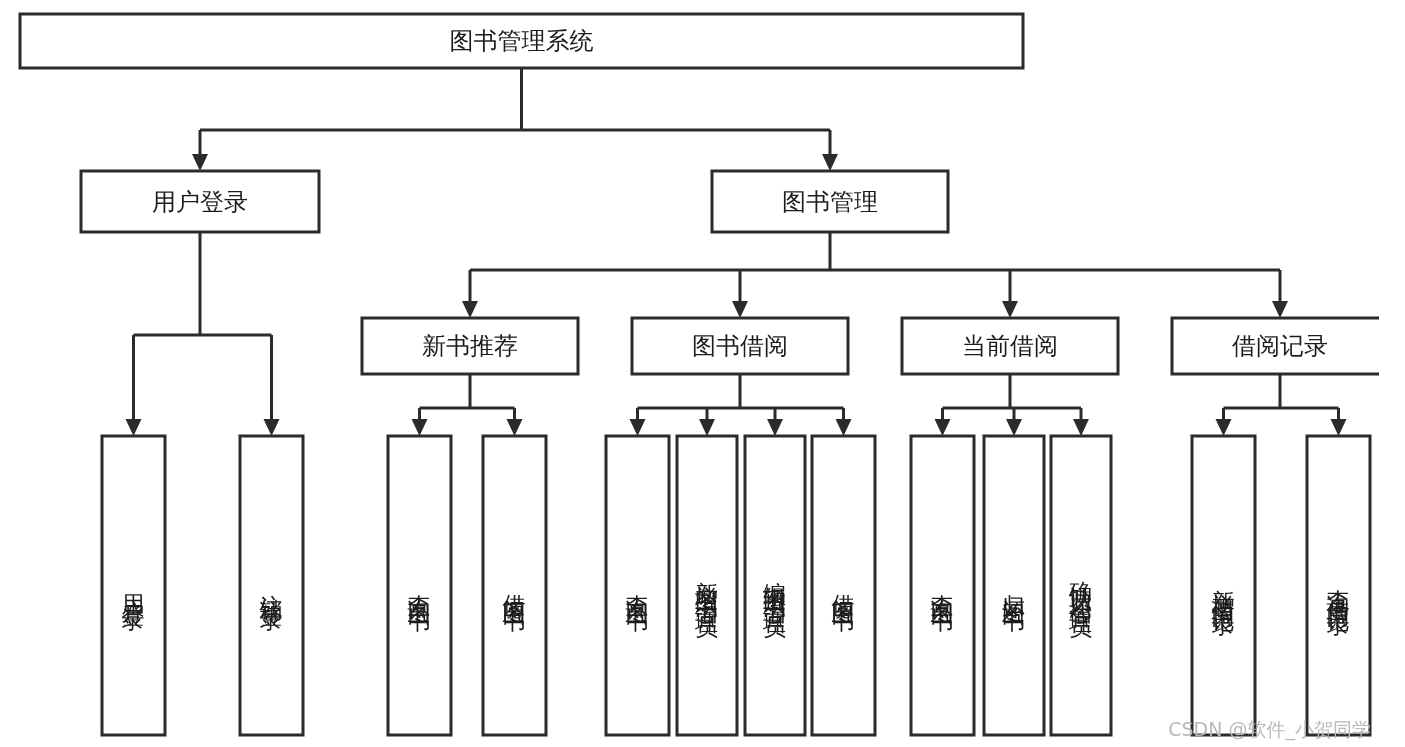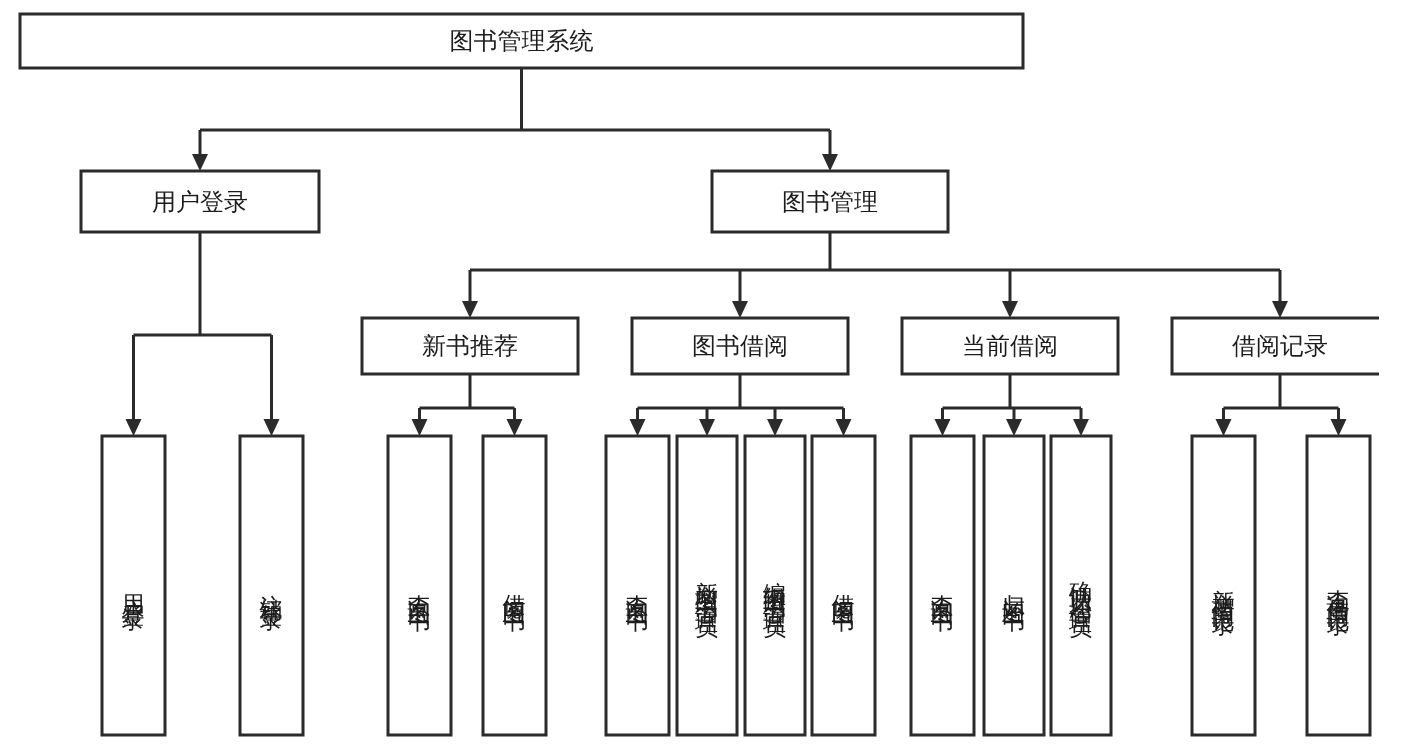--- a/index.html
+++ b/index.html
@@ -209,13 +209,14 @@
       <div class="vlabel" style="left: 677px; top: 436px; width: 60px; height: 299px;">新增图书（管理员）</div>
       <div class="vlabel" style="left: 745px; top: 436px; width: 60px; height: 299px;">编辑图书（管理员）</div>
       <div class="vlabel" style="left: 812px; top: 436px; width: 63px; height: 299px;">借阅图书</div>
       <div class="vlabel" style="left: 911px; top: 436px; width: 63px; height: 299px;">查询图书</div>
       <div class="vlabel" style="left: 984px; top: 436px; width: 60px; height: 299px;">归还图书</div>
       <div class="vlabel" style="left: 1051px; top: 436px; width: 60px; height: 299px;">确认归还（管理员）</div>
       <div class="vlabel" style="left: 1192px; top: 436px; width: 63px; height: 299px;">新增借阅记录</div>
       <div class="vlabel" style="left: 1307px; top: 436px; width: 63px; height: 299px;">查询借阅记录</div>
     </div>
 
+  <div class="watermark">CSDN @软件_小贺同学</div>
 </div>
 
 </body></html>

